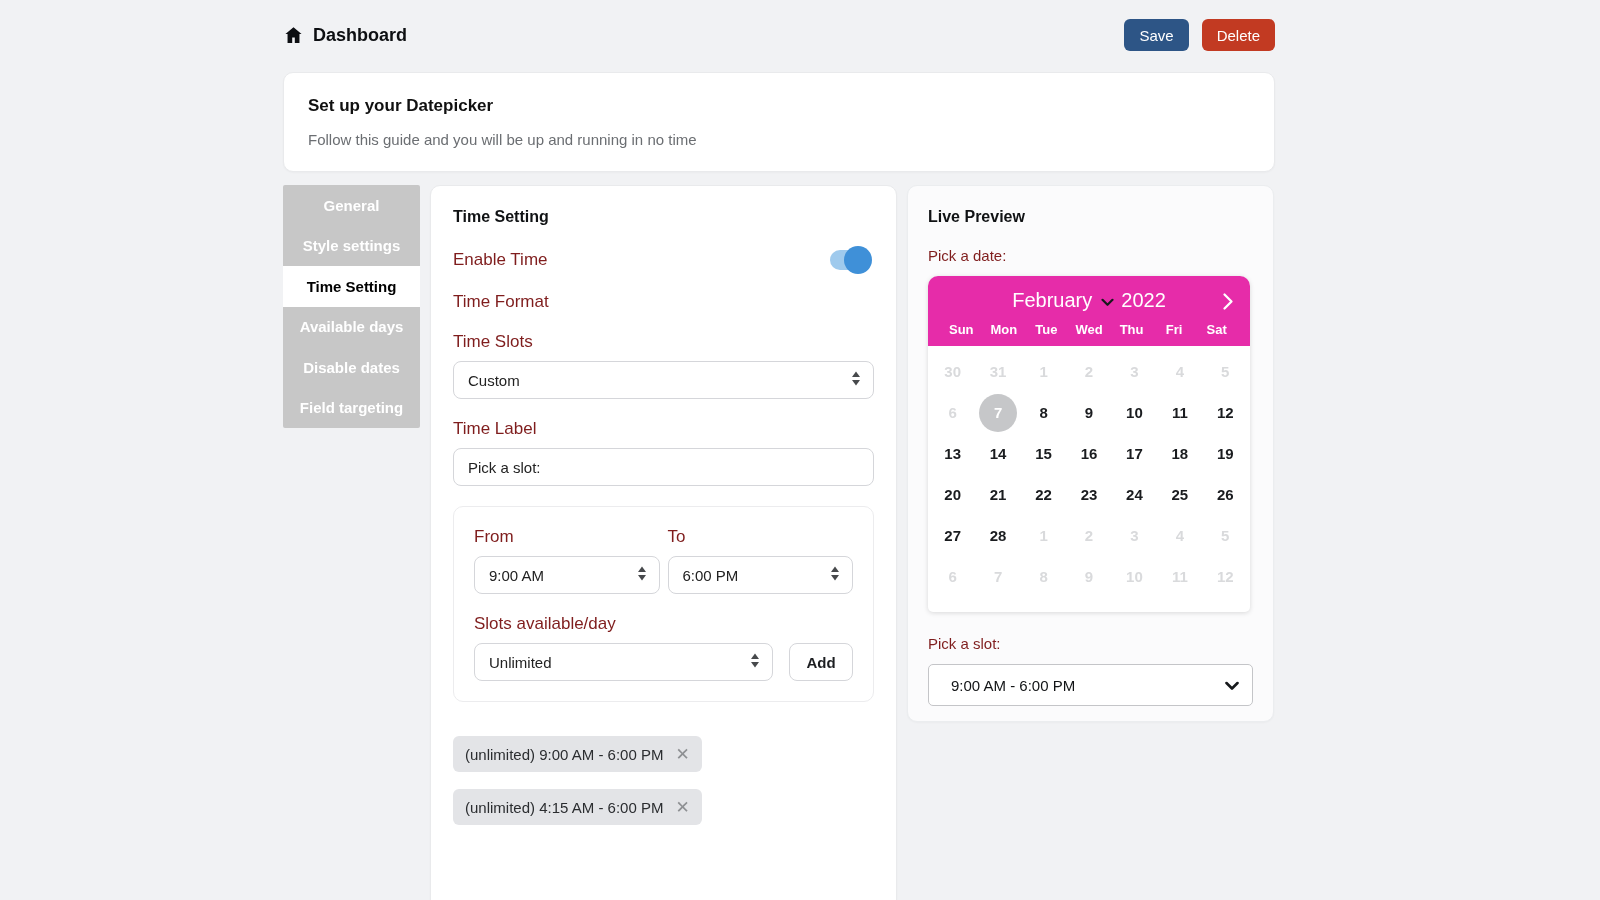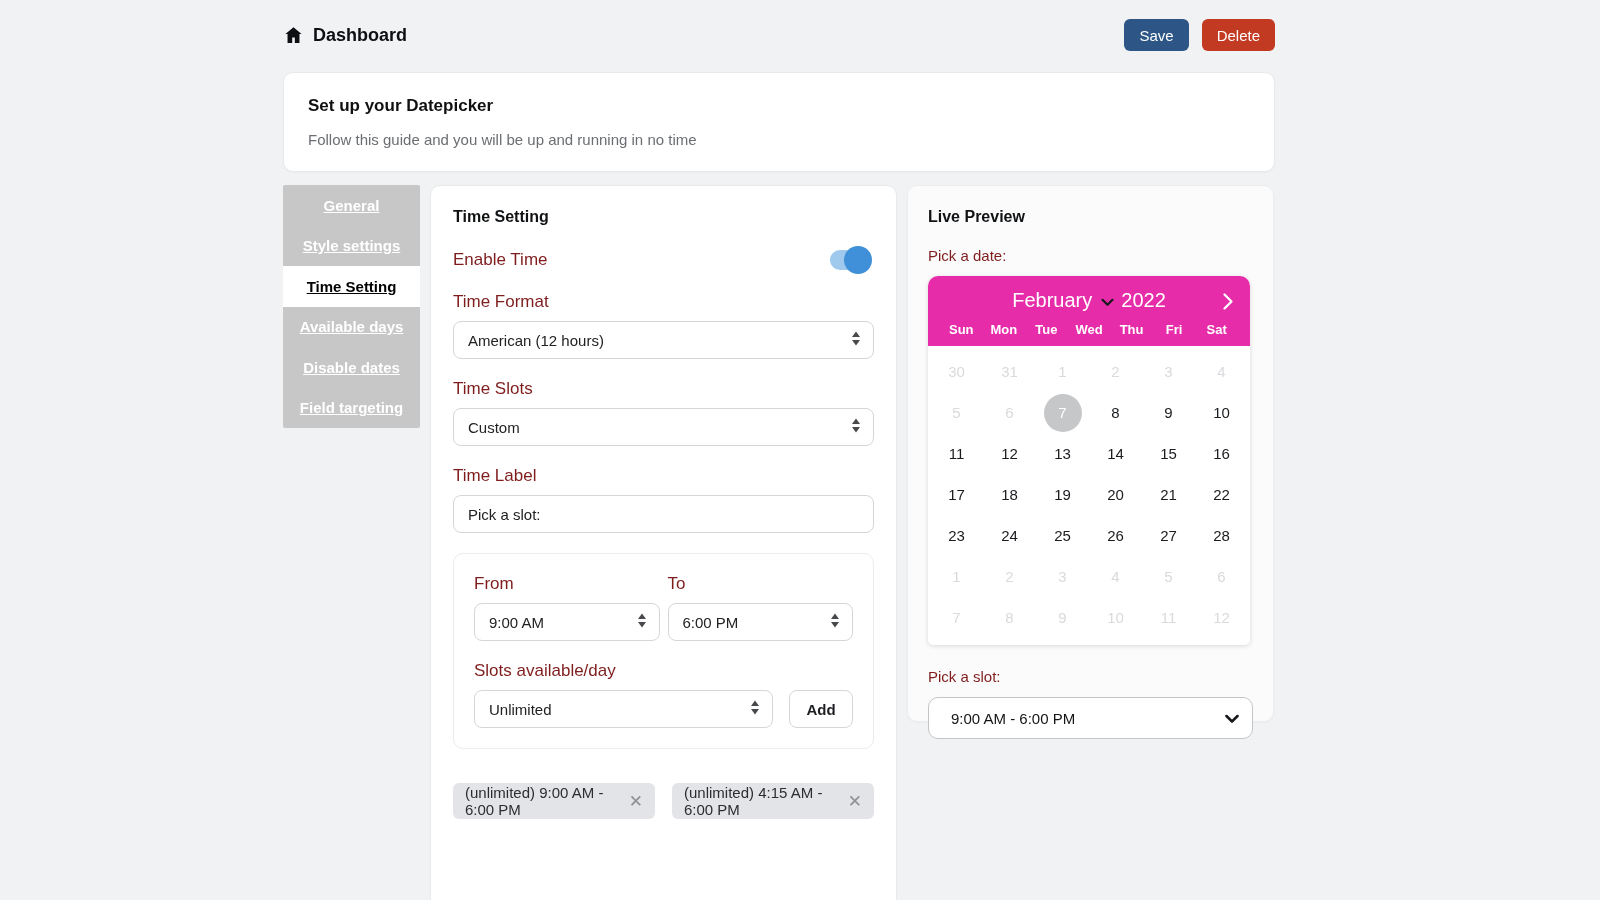--- a/index.html
+++ b/index.html
@@ -36,21 +36,21 @@
   .hero{margin-top:14px;padding:23px 24px;}
   .hero-title{font-size:17px;font-weight:bold;color:#111;}
   .hero-sub{margin-top:15px;font-size:15px;color:#6b6e72;}
 
   
   .content{display:flex;margin-top:13px;align-items:flex-start;gap:10px;}
 
   
   .tabs{width:137px;background:#c7c7c7;border-radius:2px;overflow:hidden;flex:none;}
   .tab{height:40.5px;display:flex;align-items:center;justify-content:center;
-       font-size:15px;font-weight:bold;color:#fff;cursor:pointer;text-decoration:underline;}
+       font-size:15px;font-weight:bold;color:#fff;cursor:pointer;}
   .tab.active{background:#fff;color:#000;}
 
   
   .form-card{width:467px;flex:none;padding:22px;height:980px;}
   .section-title{font-size:16px;font-weight:bold;color:#101214;}
 
   .row-toggle{display:flex;align-items:center;justify-content:space-between;margin:24px 0 22px;}
   .field-label{font-size:17px;color:#7f1d1d;}
   .toggle{position:relative;width:38px;height:20px;border-radius:10px;background:var(--toggle-track);
           margin-right:6px;cursor:pointer;flex:none;}
@@ -66,47 +66,47 @@
           padding:0 14px;font-size:15px;color:#222;font-family:inherit;outline:none;}
 
   .subcard{border:1px solid #ececee;border-radius:10px;padding:20px;margin-top:18px;}
   .fromto{display:flex;gap:8px;margin-bottom:20px;}
   .fromto .col{flex:1;}
   .slots-row{display:flex;gap:16px;align-items:flex-end;}
   .slots-row .col{flex:1;}
   .btn-add{width:64px;height:38px;background:#fff;border:1px solid #d5d6da;border-radius:8px;
            font-size:15px;font-weight:bold;color:#1c1e21;font-family:inherit;cursor:pointer;flex:none;}
 
-  .chips{margin-top:34px;display:flex;flex-direction:row;align-items:flex-start;gap:17px;}
+  .chips{margin-top:34px;display:flex;flex-direction:column;align-items:flex-start;gap:17px;}
   .chip{display:inline-flex;align-items:center;gap:12px;background:#e3e4e7;border-radius:6px;
         padding:0 12px;height:36px;font-size:15px;color:#2b2d30;}
   .chip-x{color:#8e9093;font-size:17px;line-height:1;cursor:pointer;}
 
   
   .preview-card{width:367px;flex:none;padding:22px 20px;background:#fbfbfc;border-color:#ebedef;height:537px;}
   .pick-label{font-size:15px;color:#7f1d1d;margin-top:21px;}
 
   .calendar{width:322px;margin-top:12px;background:#fff;border-radius:10px 10px 5px 5px;
             box-shadow:0 1px 5px rgba(0,0,0,.14);}
   .cal-header{background:var(--calendar-header);border-radius:10px 10px 0 0;padding:13px 12px 9px;}
   .cal-title{position:relative;display:flex;align-items:center;justify-content:center;color:#fff;}
   .cal-month{font-size:20px;cursor:pointer;}
   .cal-monthchevron{margin:3px 7px 0 9px;cursor:pointer;}
   .cal-year{font-size:20px;}
   .cal-next{position:absolute;right:4px;top:3px;cursor:pointer;display:flex;}
   .cal-daynames{display:grid;grid-template-columns:repeat(7,1fr);margin-top:10px;}
   .cal-dayname{text-align:center;color:#fff;font-size:13px;font-weight:bold;}
-  .cal-grid{display:grid;grid-template-columns:repeat(6,1fr);padding:5px 2px 7px;}
+  .cal-grid{display:grid;grid-template-columns:repeat(7,1fr);padding:5px 2px 15px;font-weight:bold;}
   .cal-cell{height:41px;display:flex;align-items:center;justify-content:center;
             font-size:15px;color:#1a1c1f;cursor:pointer;}
   .cal-cell.m{color:#d9dadc;cursor:default;}
   .cal-cell.sel span{width:38px;height:38px;border-radius:50%;background:#c6c7c9;color:#fff;
             display:flex;align-items:center;justify-content:center;}
 
-  .native-select{position:relative;margin-top:12px;height:42px;border:1px solid #c4c5c8;border-radius:10px;
+  .native-select{position:relative;margin-top:12px;height:42px;border:1px solid #c4c5c8;border-radius:5px;
             background:#fff;display:flex;align-items:center;padding:0 36px 0 22px;font-size:15px;
             color:#121416;cursor:pointer;}
   .native-select .vee{position:absolute;right:13px;top:50%;transform:translateY(-50%);}
 </style>
 </head>
 <body>
 
 <div class="page">
 
   <div class="topbar">
@@ -146,29 +146,20 @@
 
       <div class="row-toggle">
         <span class="field-label">Enable Time</span>
         <span class="toggle">
             <span class="knob"></span>
           </span>
       </div>
 
       <div class="fgroup">
         <span class="field-label">Time Format</span>
-        <div class="select">
-          <span>American (12 hours)</span>
-          <span class="stepper">
-            <svg width="10" height="15" viewBox="0 0 10 15" fill="#47494c">
-                <path d="M5 0.5 9 6H1z"></path>
-                <path d="M5 14.5 1 9h8z"></path>
-              </svg>
-          </span>
-        </div>
       </div>
 
       <div class="fgroup">
         <span class="field-label">Time Slots</span>
         <div class="select">
           <span>Custom</span>
           <span class="stepper">
             <svg width="10" height="15" viewBox="0 0 10 15" fill="#47494c">
                 <path d="M5 0.5 9 6H1z"></path>
                 <path d="M5 14.5 1 9h8z"></path>

